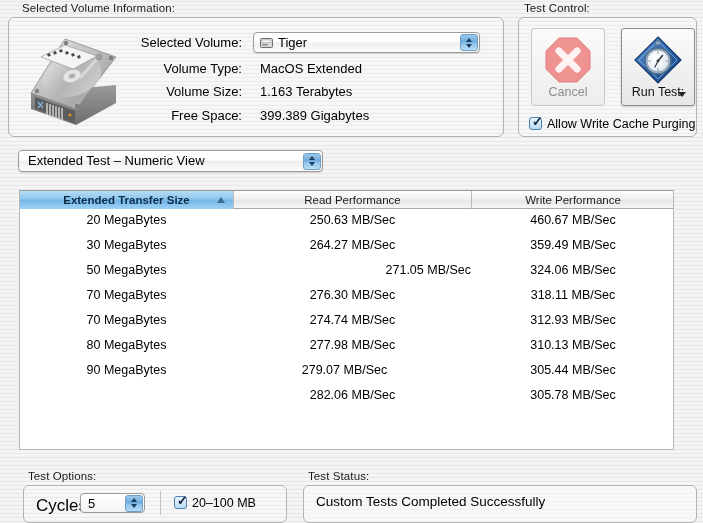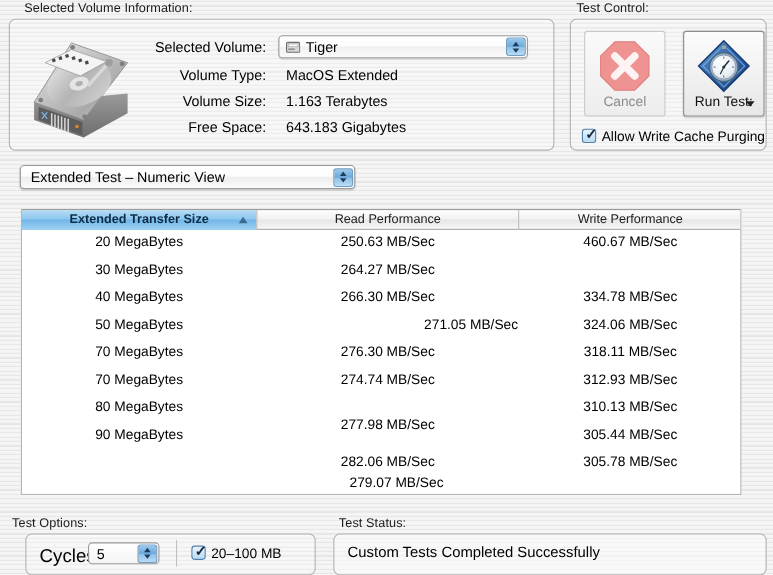--- a/index.html
+++ b/index.html
@@ -322,21 +322,21 @@
   </svg>
 </div>
 
 <div class="infoRowLabel" style="left:120px; width:122px; top:35px;">Selected Volume:</div>
 <div class="infoRowLabel" style="left:120px; width:122px; top:61px;">Volume Type:</div>
 <div class="infoRowLabel" style="left:120px; width:122px; top:84px;">Volume Size:</div>
 <div class="infoRowLabel" style="left:120px; width:122px; top:108px;">Free Space:</div>
 
 <div class="infoRowValue" style="left:260px; top:61px;">MacOS Extended</div>
 <div class="infoRowValue" style="left:260px; top:84px;">1.163 Terabytes</div>
-<div class="infoRowValue" style="left:260px; top:108px;">643.183 Gigabytes</div>
+<div class="infoRowValue" style="left:260px; top:108px;">399.389 Gigabytes</div>
 
 <div id="volume-popup">
   <span class="pm-icon">
     <svg width="13" height="12" viewBox="0 0 13 12">
       <rect x="0.5" y="1.5" width="12" height="9" rx="1" fill="#d9d9d9" stroke="#6e6e6e" stroke-width="1"></rect>
       <rect x="2" y="3" width="9" height="2.5" fill="#fafafa" stroke="#9a9a9a" stroke-width="0.5"></rect>
       <rect x="2" y="7" width="6" height="1.5" fill="#8f8f8f"></rect>
     </svg>
   </span>
   <span class="pm-text">Tiger</span>
@@ -424,59 +424,55 @@
   </div>
   <div id="table-body">
       <div class="row">
         <div class="cell" style="left: 0px; width: 213px;">20 MegaBytes</div>
         <div class="cell" style="left: 214px; width: 237px;">250.63 MB/Sec</div>
         <div class="cell" style="left: 452px; width: 202px;">460.67 MB/Sec</div>
       </div>
       <div class="row">
         <div class="cell" style="left: 0px; width: 213px;">30 MegaBytes</div>
         <div class="cell" style="left: 214px; width: 237px;">264.27 MB/Sec</div>
-      </div>
-      <div class="row">
-        <div class="cell" style="left: 0px; width: 213px;">40 MegaBytes</div>
-        <div class="cell" style="left: 214px; width: 237px;">266.30 MB/Sec</div>
-        <div class="cell" style="left: 452px; width: 202px;">334.78 MB/Sec</div>
+        <div class="cell" style="left: 452px; width: 202px;">359.49 MB/Sec</div>
       </div>
       <div class="row">
         <div class="cell" style="left: 0px; width: 213px;">50 MegaBytes</div>
         <div class="cell" style="left: 214px; width: 237px; text-align: right;">271.05 MB/Sec</div>
         <div class="cell" style="left: 452px; width: 202px;">324.06 MB/Sec</div>
       </div>
       <div class="row">
         <div class="cell" style="left: 0px; width: 213px;">70 MegaBytes</div>
         <div class="cell" style="left: 214px; width: 237px;">276.30 MB/Sec</div>
         <div class="cell" style="left: 452px; width: 202px;">318.11 MB/Sec</div>
       </div>
       <div class="row">
         <div class="cell" style="left: 0px; width: 213px;">70 MegaBytes</div>
         <div class="cell" style="left: 214px; width: 237px;">274.74 MB/Sec</div>
         <div class="cell" style="left: 452px; width: 202px;">312.93 MB/Sec</div>
       </div>
       <div class="row">
         <div class="cell" style="left: 0px; width: 213px;">80 MegaBytes</div>
-        <div class="cell" style="left: 214px; width: 237px; margin-top: 16px;">277.98 MB/Sec</div>
+        <div class="cell" style="left: 214px; width: 237px;">277.98 MB/Sec</div>
         <div class="cell" style="left: 452px; width: 202px;">310.13 MB/Sec</div>
       </div>
       <div class="row">
         <div class="cell" style="left: 0px; width: 213px;">90 MegaBytes</div>
-        <div class="cell" style="left: 222px; width: 237px; margin-top: 44px;">279.07 MB/Sec</div>
+        <div class="cell" style="left: 206px; width: 237px;">279.07 MB/Sec</div>
         <div class="cell" style="left: 452px; width: 202px;">305.44 MB/Sec</div>
       </div>
       <div class="row">
         <div class="cell" style="left: 214px; width: 237px;">282.06 MB/Sec</div>
         <div class="cell" style="left: 452px; width: 202px;">305.78 MB/Sec</div>
       </div>
     </div>
 </div>
 
-<div class="grouplabel" style="left:11px; top:470px;">Test Options:</div>
+<div class="grouplabel" style="left:28px; top:470px;">Test Options:</div>
 <div class="groupbox" id="options-box"></div>
 
 <div id="cycles-label">Cycles:</div>
 <div id="cycles-stepper-field">
   <span id="cycles-value">5</span>
   <span class="stepper-arrows" style="top:0.5px;">
     <span class="ar up"></span>
       <span class="ar dn"></span>
   </span>
 </div>

